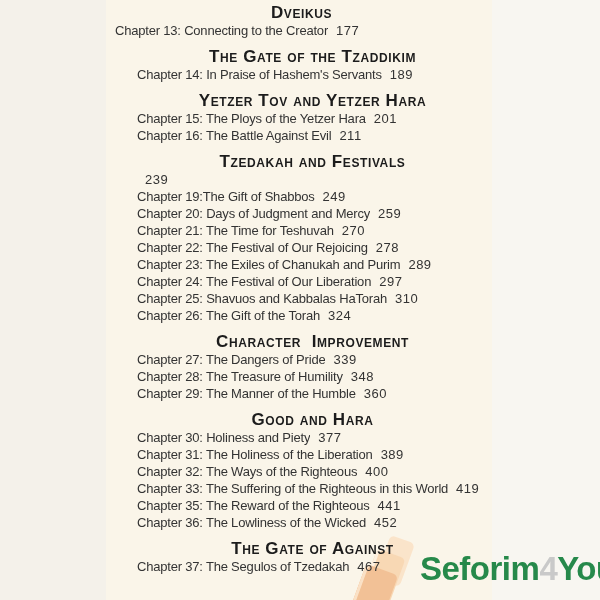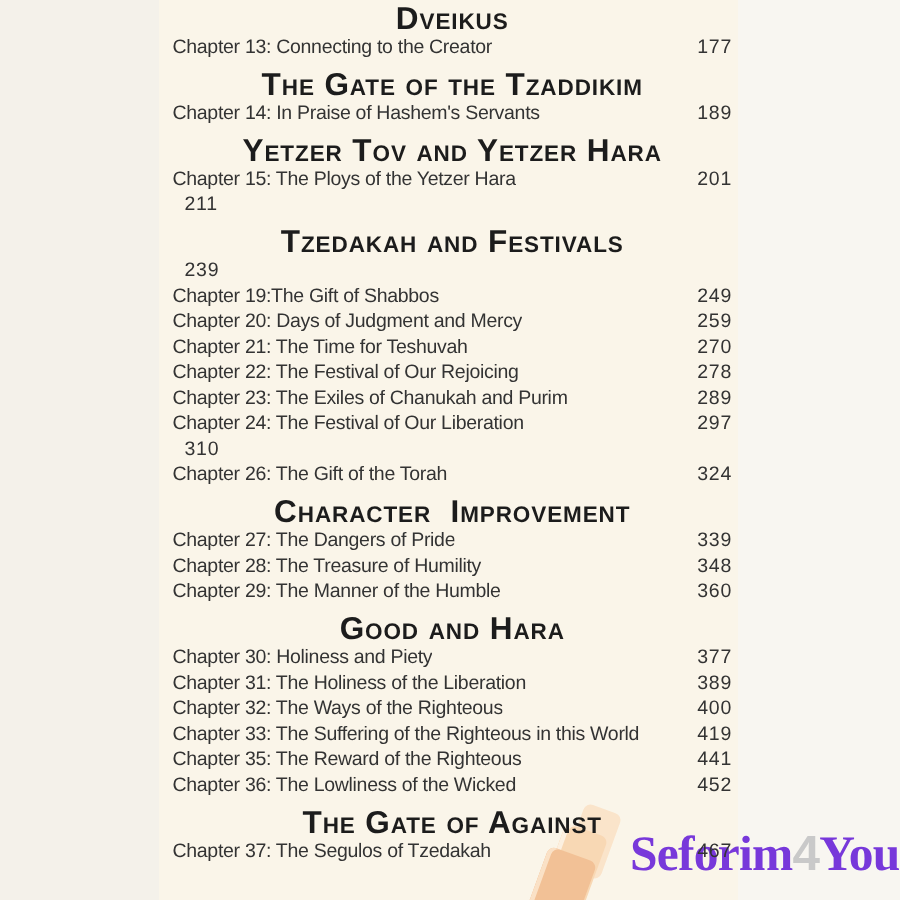--- a/index.html
+++ b/index.html
@@ -18,52 +18,52 @@
     position: absolute; left: 106px; top: 0; width: 386px; height: 600px;
     background: #faf5e9;
   }
   .toc {
     position: absolute; left: 115px; top: 0; width: 373px;
     padding-top: 4px;
     z-index: 2;
     color: #2d2d2d;
   }
   .section { margin: 0; }
-  .section + .section { margin-top: 9px; }
+  .section + .section { margin-top: 9px; margin-left: 22px; }
   .heading {
-    font-size: 21px; line-height: 18px;
+    font-size: 17px; line-height: 18px;
     font-weight: 700;
     font-variant: small-caps;
     letter-spacing: 0.6px;
     text-align: center;
     color: #1c1c1c;
     white-space: pre;
   }
   .row {
-    display: flex; justify-content: space-between; align-items: baseline;
+    display: flex; align-items: baseline;
     font-size: 13px; line-height: 17px;
     color: #333;
     letter-spacing: -0.2px;
   }
   .row-title { white-space: pre; overflow: hidden; }
   .row-page { margin-left: 8px; letter-spacing: 0.5px; }
 
   
   .watermark { position: absolute; left: 356px; top: 536px; width: 260px; height: 80px; z-index: 1; opacity: 0.92; }
   .wm-icon { position: absolute; left: 0; top: 0; width: 72px; height: 80px; }
   .wm-book { position: absolute; border-radius: 5px; }
   .wm-b1 { left: 26px; top: 2px;  width: 26px; height: 46px; background: #fbe3c8; transform: rotate(20deg); }
   .wm-b2 { left: 12px; top: 16px; width: 30px; height: 50px; background: #f8d6b0; transform: rotate(20deg); box-shadow: inset 3px 0 0 #fdf0e0; }
   .wm-b3 { left: 0px;  top: 32px; width: 34px; height: 54px; background: #f2bd8f; transform: rotate(20deg); box-shadow: inset 3px 0 0 #fbe0c4; }
   .wm-text {
     position: absolute; left: 64px; top: 14px;
     font-size: 33px; font-weight: 700; letter-spacing: -0.5px;
     white-space: nowrap;
   }
-  .wm-peach { color: #6d28d9; font-family: Liberation Serif, serif; }
+  .wm-peach { color: #15803d; }
   .wm-gray  { color: #c6c6c6; }
 </style>
 </head>
 <body>
 
 <div class="right-margin"></div>
 <div class="page-strip"></div>
 
 <div class="watermark">
   <div class="wm-icon">
@@ -89,20 +89,21 @@
         <span class="row-page">189</span>
       </div>
     </div>
     <div class="section">
       <div class="heading">Yetzer Tov and Yetzer Hara</div>
       <div class="row">
         <span class="row-title">Chapter 15: The Ploys of the Yetzer Hara</span>
         <span class="row-page">201</span>
       </div>
       <div class="row">
+        <span class="row-title">Chapter 16: The Battle Against Evil</span>
         <span class="row-page">211</span>
       </div>
     </div>
     <div class="section">
       <div class="heading">Tzedakah and Festivals</div>
       <div class="row">
         <span class="row-page">239</span>
       </div>
       <div class="row">
         <span class="row-title">Chapter 19:The Gift of Shabbos</span>
@@ -122,20 +123,21 @@
       </div>
       <div class="row">
         <span class="row-title">Chapter 23: The Exiles of Chanukah and Purim</span>
         <span class="row-page">289</span>
       </div>
       <div class="row">
         <span class="row-title">Chapter 24: The Festival of Our Liberation</span>
         <span class="row-page">297</span>
       </div>
       <div class="row">
+        <span class="row-title">Chapter 25: Shavuos and Kabbalas HaTorah</span>
         <span class="row-page">310</span>
       </div>
       <div class="row">
         <span class="row-title">Chapter 26: The Gift of the Torah</span>
         <span class="row-page">324</span>
       </div>
     </div>
     <div class="section">
       <div class="heading">Character  Improvement</div>
       <div class="row">

